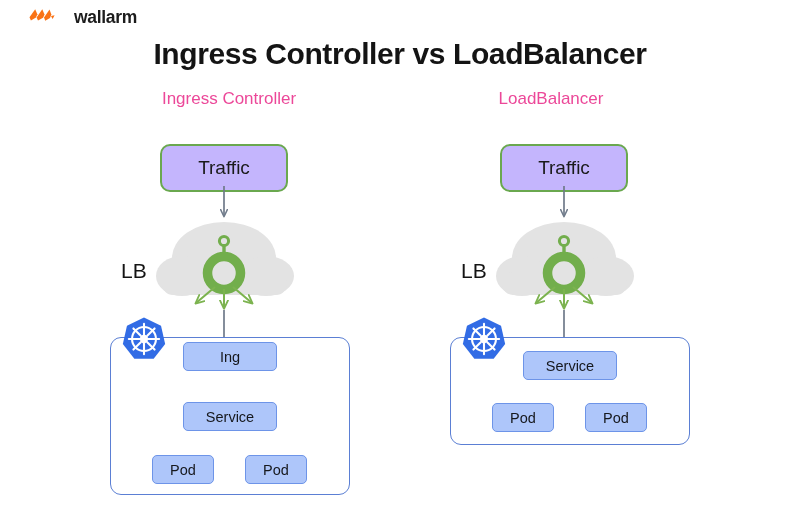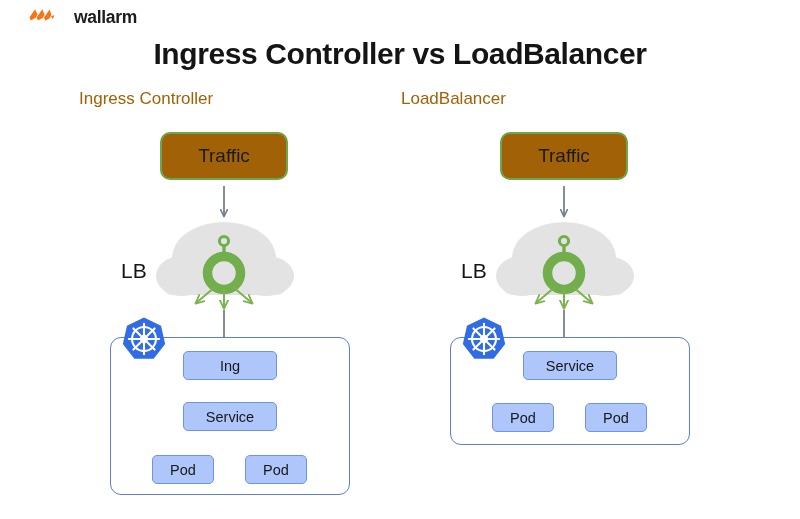--- a/index.html
+++ b/index.html
@@ -43,37 +43,37 @@
     text-align: center;
     font-size: 30px;
     font-weight: 700;
     letter-spacing: -0.4px;
     color: #141414;
   }
   .column-title {
     position: absolute;
     top: 89px;
     width: 300px;
-    text-align: left;
+    text-align: center;
     font-size: 17px;
     font-weight: 400;
-    color: #a16207;
+    color: #ec4899;
   }
   #column-title-left  { left: 79px; }
   #column-title-right { left: 401px; }
 
   
   .traffic-box {
     position: absolute;
     width: 128px;
     height: 48px;
-    top: 132px;
+    top: 144px;
     border: 2px solid #6aa84f;
     border-radius: 10px;
-    background: #a16207;
+    background: #c4b5fd;
     display: flex;
     align-items: center;
     justify-content: center;
     font-size: 19px;
     color: #1a1a1a;
     box-sizing: border-box;
   }
   #traffic-box-left  { left: 160px; }
   #traffic-box-right { left: 500px; }
 
@@ -127,21 +127,21 @@
     border-radius: 5px;
     display: flex;
     align-items: center;
     justify-content: center;
     font-size: 14.5px;
     color: #16181d;
     box-sizing: border-box;
   }
 
   
-  #node-ing-left      { left: 183px; top: 351px; width: 94px; height: 29px; }
+  #node-ing-left      { left: 183px; top: 342px; width: 94px; height: 29px; }
   #node-service-left  { left: 183px; top: 402px; width: 94px; height: 29px; }
   #node-pod-left-a    { left: 152px; top: 455px; width: 62px; height: 29px; }
   #node-pod-left-b    { left: 245px; top: 455px; width: 62px; height: 29px; }
 
   
   #node-service-right { left: 523px; top: 351px; width: 94px; height: 29px; }
   #node-pod-right-a   { left: 492px; top: 403px; width: 62px; height: 29px; }
   #node-pod-right-b   { left: 585px; top: 403px; width: 62px; height: 29px; }
 </style>
 </head>

